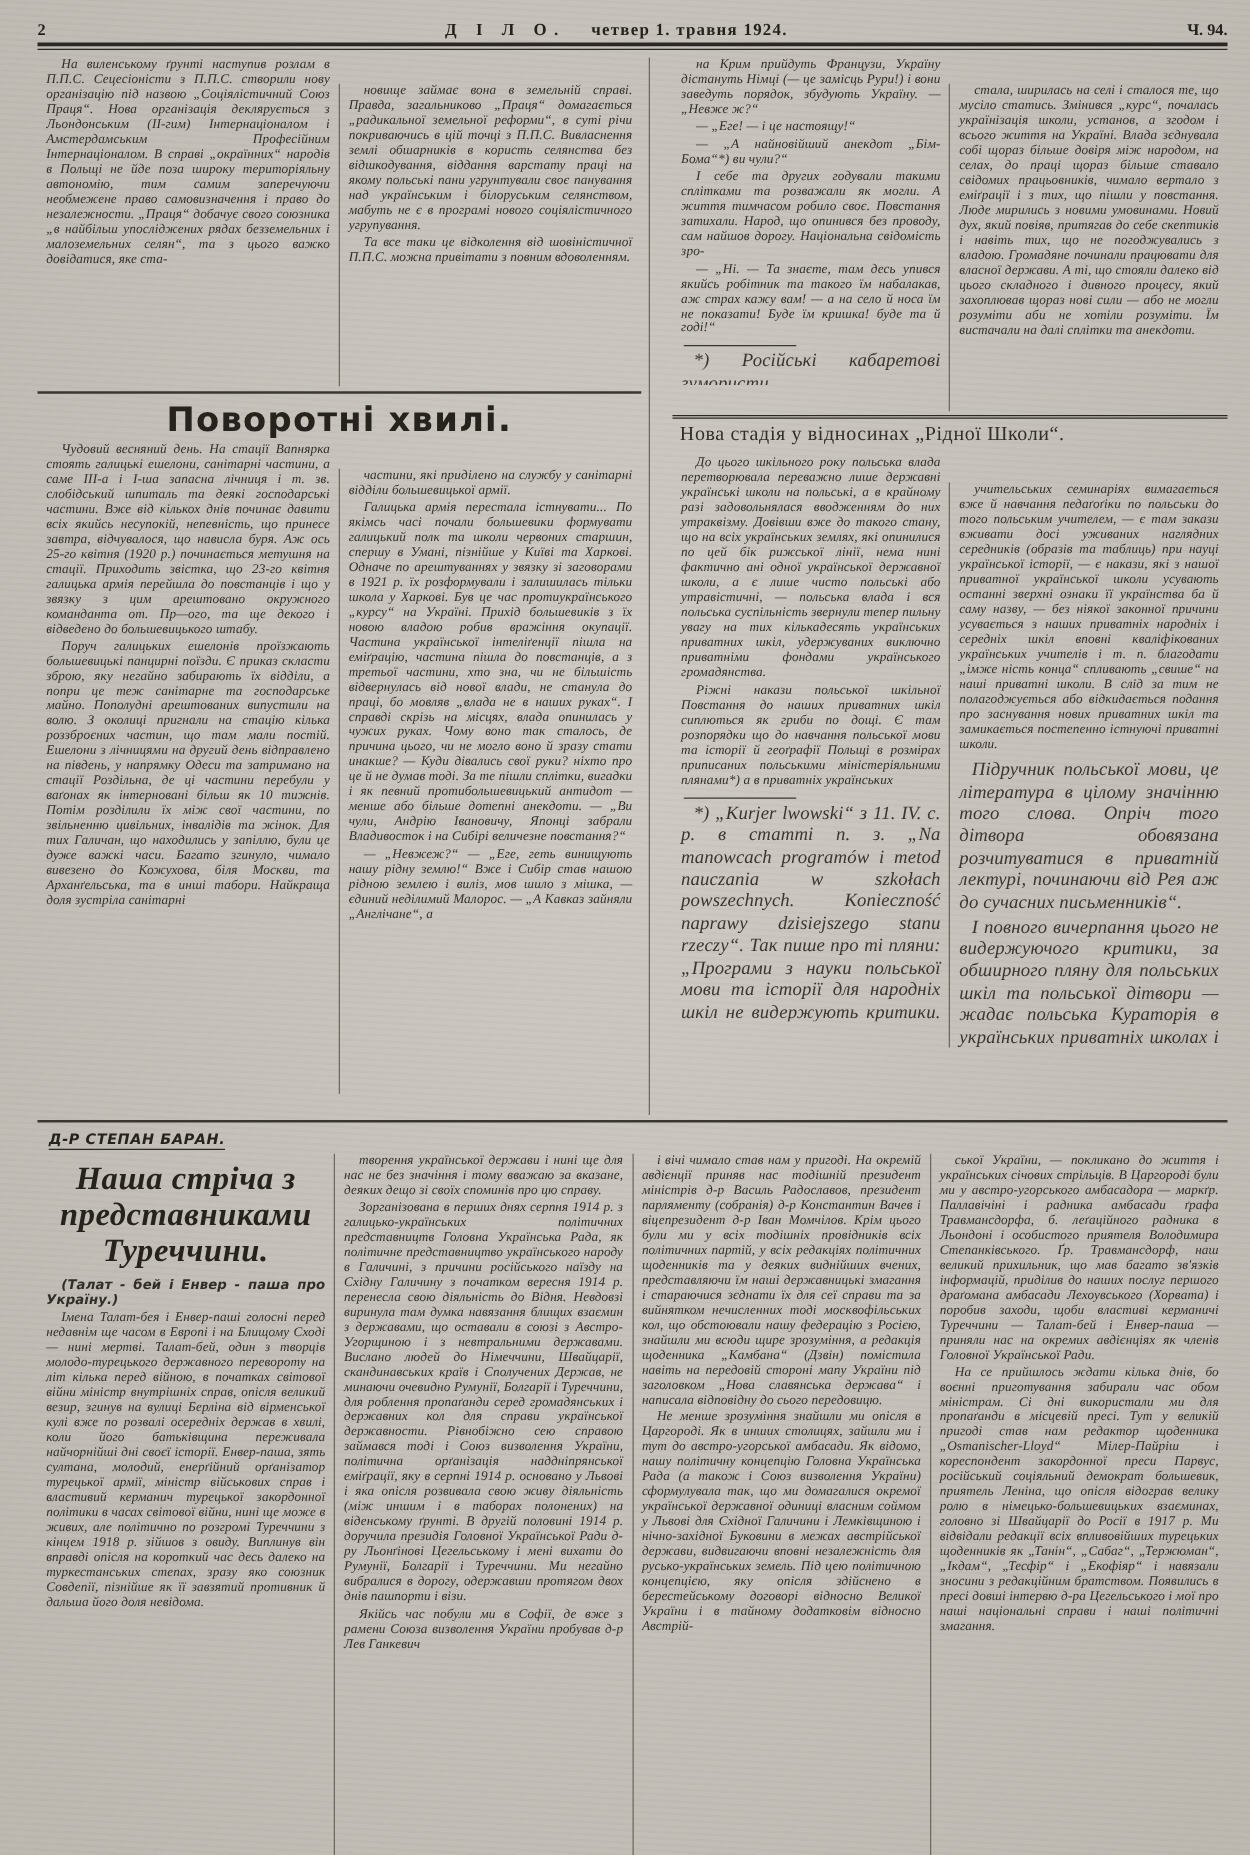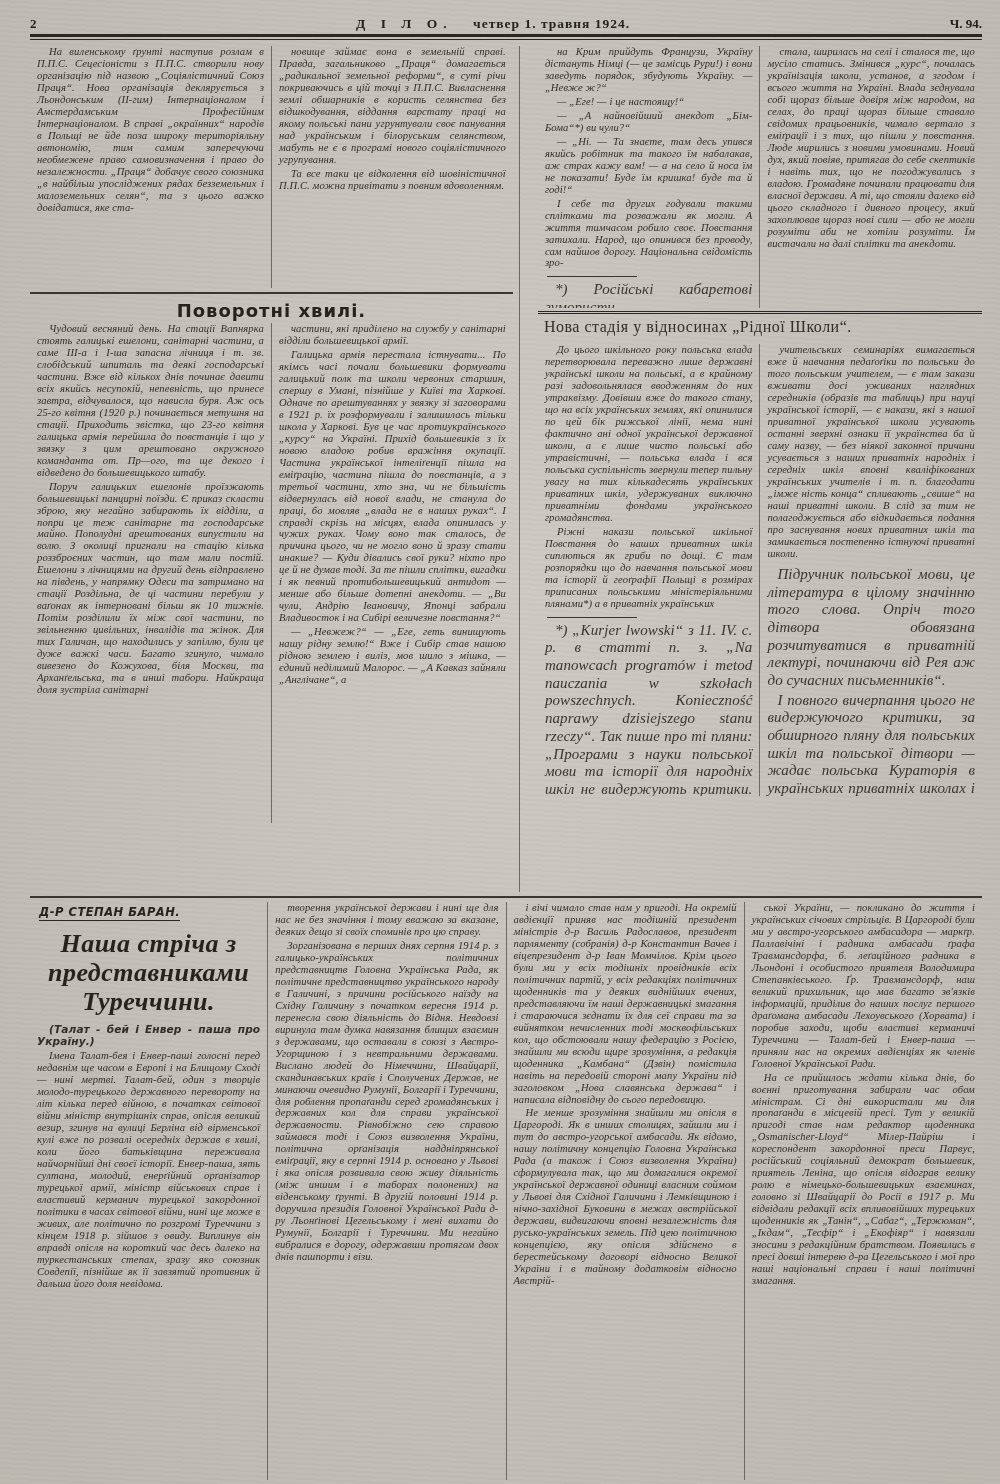--- a/index.html
+++ b/index.html
@@ -37,34 +37,34 @@
     margin:0 0 2px 0;
     text-align:justify;
     font-size:10.6px;
     line-height:1.13;
     text-indent:12px;
     letter-spacing:.1px;
   }
   .col{overflow:hidden;box-sizing:border-box;}
   .cols{display:flex;font-style:italic;}
   .cols .col{flex:1 1 0;padding:0 7px 0 7px;}
-  .cols .col + .col{border-left:1px solid #6d6960;}
+  .cols .col + .col{border-left:1px solid #6d6960;margin-top:21px;}
   
   .content{display:flex;height:846px;}
   .half{box-sizing:border-box;}
   .left-half{width:486px;}
   .right-half{width:466px;border-left:1px solid #6d6960;margin-left:6px;padding-left:18px;}
   .top-left .col{height:242px;}
   .top-right .col{height:262px;}
   
   .headline{
     font-family:"DejaVu Sans","Liberation Sans",sans-serif;
     font-weight:bold;color:#26231e;text-align:center;margin:0;
   }
-  .waves-title{font-size:18px;letter-spacing:1px;margin:6px 0 2px 0;}
+  .waves-title{font-size:27px;letter-spacing:1px;margin:6px 0 2px 0;}
   .waves-sub{
     font-family:"DejaVu Sans","Liberation Sans",sans-serif;
     font-weight:bold;font-size:13px;text-align:center;margin:0 0 7px 0;
   }
   .waves .col{height:500px;}
   .school-title{
     font-family:"Liberation Serif","DejaVu Serif",serif;
     font-size:16px;line-height:1.15;font-weight:normal;
     text-align:left;margin:4px 6px 8px 6px;letter-spacing:.5px;
   }
@@ -138,22 +138,22 @@
       </section>
     </div>
 
     <div class="half right-half">
 
       <section class="cols top-right">
         <div class="col">
           <p>на Крим прийдуть Французи, Україну дістануть Німці (— це замісць Рури!) і вони заведуть порядок, збудують Україну. — „Невже ж?“</p>
           <p>— „Еге! — і це настоящу!“</p>
           <p>— „А найновійший анекдот „Бім-Бома“*) ви чули?“</p>
+          <p>І себе та других годували такими сплітками та розважали як могли. А життя тимчасом робило своє. Повстання затихали. Народ, що опинився без проводу, сам найшов дорогу. Національна свідомість зро-</p>
           <p>— „Ні. — Та знаєте, там десь упився якийсь робітник та такого їм набалакав, аж страх кажу вам! — а на село й носа їм не показати! Буде їм кришка! буде та й годі!“</p>
-          <p>І себе та других годували такими сплітками та розважали як могли. А життя тимчасом робило своє. Повстання затихали. Народ, що опинився без проводу, сам найшов дорогу. Національна свідомість зро-</p>
           <div class="footnote-sep"></div>
           <div class="footnote">
             <p>*) Російські кабаретові гумористи.</p>
           </div>
         </div>
         <div class="col">
           <p>стала, ширилась на селі і сталося те, що мусіло статись. Змінився „курс“, почалась українізація школи, установ, а згодом і всього життя на Україні. Влада зєднувала собі щораз більше довіря між народом, на селах, до праці щораз більше ставало свідомих працьовників, чимало вертало з еміґрації і з тих, що пішли у повстання. Люде мирились з новими умовинами. Новий дух, який повіяв, притягав до себе скептиків і навіть тих, що не погоджувались з владою. Громадяне починали працювати для власної держави. А ті, що стояли далеко від цього складного і дивного процесу, який захоплював щораз нові сили — або не могли розуміти аби не хотіли розуміти. Їм вистачали на далі сплітки та анекдоти.</p>
         </div>
       </section>
 
@@ -187,20 +187,21 @@
   <section class="cols bottom">
     <div class="col">
       <div class="byline">Д-Р СТЕПАН БАРАН.</div>
       <h2 class="headline turkey-title">Наша стріча з представниками Туреччини.</h2>
       <p class="turkey-sub">(Талат - бей і Енвер - паша про Україну.)</p>
       <p>Імена Талат-бея і Енвер-паші голосні перед недавнім ще часом в Европі і на Блищому Сході — нині мертві. Талат-бей, один з творців молодо-турецького державного перевороту на літ кілька перед війною, в початках світової війни міністр внутрішніх справ, опісля великий везир, згинув на вулиці Берліна від вірменської кулі вже по розвалі осередніх держав в хвилі, коли його батьківщина переживала найчорнійші дні своєї історії. Енвер-паша, зять султана, молодий, енерґійний орґанізатор турецької армії, міністр військових справ і властивий керманич турецької закордонної політики в часах світової війни, нині ще може в живих, але політично по розгромі Туреччини з кінцем 1918 р. зійшов з овиду. Виплинув він вправді опісля на короткий час десь далеко на туркестанських степах, зразу яко союзник Совдепії, пізнійше як її завзятий противник й дальша його доля невідома.</p>
     </div>
     <div class="col">
       <p>творення української держави і нині ще для нас не без значіння і тому вважаю за вказане, деяких дещо зі своїх споминів про цю справу.</p>
       <p>Зорганізована в перших днях серпня 1914 р. з галицько-українських політичних представництв Головна Українська Рада, як політичне представництво українського народу в Галичині, з причини російського наїзду на Східну Галичину з початком вересня 1914 р. перенесла свою діяльність до Відня. Невдовзі виринула там думка навязання блищих взаємин з державами, що оставали в союзі з Австро-Угорщиною і з невтральними державами. Вислано людей до Німеччини, Швайцарії, скандинавських країв і Сполучених Держав, не минаючи очевидно Румунії, Болгарії і Туреччини, для роблення пропаґанди серед громадянських і державних кол для справи української державности. Рівнобіжно сею справою займався тоді і Союз визволення України, політична орґанізація наддніпрянської еміґрації, яку в серпні 1914 р. основано у Львові і яка опісля розвивала свою живу діяльність (між иншим і в таборах полонених) на віденському ґрунті. В другій половині 1914 р. доручила президія Головної Української Ради д-ру Льонґінові Цегельському і мені вихати до Румунії, Болгарії і Туреччини. Ми негайно вибралися в дорогу, одержавши протягом двох днів пашпорти і візи.</p>
+      <p>Якійсь час побули ми в Софії, де вже з рамени Союза визволення України пробував д-р Лев Ганкевич</p>
     </div>
     <div class="col">
       <p>і вічі чимало став нам у пригоді. На окремій авдієнції приняв нас тодішній президент міністрів д-р Василь Радославов, президент парляменту (собранія) д-р Константин Вачев і віцепрезидент д-р Іван Момчілов. Крім цього були ми у всіх тодішніх провідників всіх політичних партій, у всіх редакціях політичних щоденників та у деяких виднійших вчених, представляючи їм наші державницькі змагання і стараючися зєднати їх для сеї справи та за вийнятком нечисленних тоді москвофільських кол, що обстоювали нашу федерацію з Росією, знайшли ми всюди щире зрозуміння, а редакція щоденника „Камбана“ (Дзвін) помістила навіть на передовій стороні мапу України під заголовком „Нова славянська держава“ і написала відповідну до сього передовицю.</p>
       <p>Не менше зрозуміння знайшли ми опісля в Царгороді. Як в инших столицях, зайшли ми і тут до австро-угорської амбасади. Як відомо, нашу політичну концепцію Головна Українська Рада (а також і Союз визволення України) сформулувала так, що ми домагалися окремої української державної одиниці власним соймом у Львові для Східної Галичини і Лемківщиною і нічно-західної Буковини в межах австрійської держави, видвигаючи вповні незалежність для русько-українських земель. Під цею політичною концепцією, яку опісля здійснено в берестейському договорі відносно Великої України і в тайному додатковім відносно Австрій-</p>
     </div>
     <div class="col">
       <p>ської України, — покликано до життя і українських січових стрільців. В Царгороді були ми у австро-угорського амбасадора — маркґр. Паллавічіні і радника амбасади ґрафа Травмансдорфа, б. леґаційного радника в Льондоні і особистого приятеля Володимира Степанківського. Ґр. Травмансдорф, наш великий прихильник, що мав багато зв'язків інформацій, приділив до наших послуг першого драґомана амбасади Лехоувського (Хорвата) і поробив заходи, щоби властиві керманичі Туреччини — Талат-бей і Енвер-паша — приняли нас на окремих авдієнціях як членів Головної Української Ради.</p>
       <p>На се прийшлось ждати кілька днів, бо воєнні приготування забирали час обом міністрам. Сі дні використали ми для пропаґанди в місцевій пресі. Тут у великій пригоді став нам редактор щоденника „Osmanischer-Lloyd“ Мілер-Пайріш і кореспондент закордонної преси Парвус, російський соціяльний демократ большевик, приятель Леніна, що опісля відограв велику ролю в німецько-большевицьких взаєминах, головно зі Швайцарії до Росії в 1917 р. Ми відвідали редакції всіх впливовійших турецьких щоденників як „Танін“, „Сабаг“, „Тержюман“, „Ікдам“, „Тесфір“ і „Екофіяр“ і навязали зносини з редакційним братством. Появились в пресі довші інтервю д-ра Цегельського і мої про наші національні справи і наші політичні змагання.</p>
     </div>
   </section>

